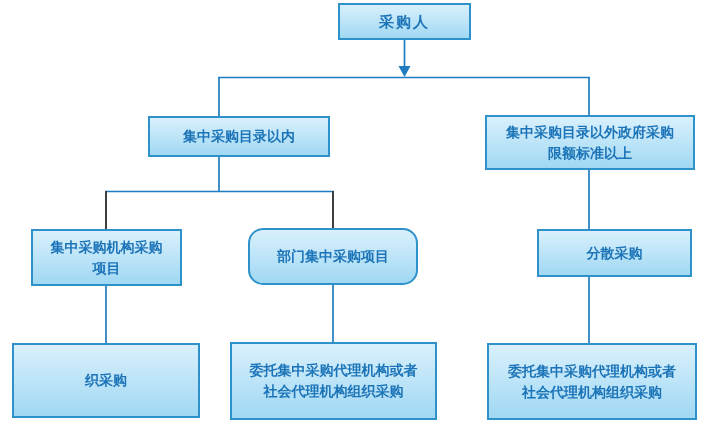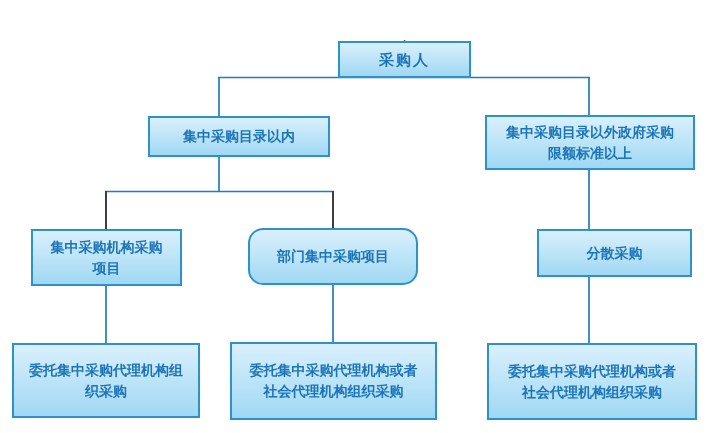--- a/index.html
+++ b/index.html
@@ -34,21 +34,21 @@
     font-weight: bold;
     font-size: 14px;
     line-height: 21px;
     display: flex;
     flex-direction: column;
     align-items: center;
     justify-content: center;
     text-align: center;
   }
   .node .line { white-space: nowrap; }
-  #n0 { left: 338px; top: 3px;   width: 133px; height: 37px; font-size: 15px; letter-spacing: 2px; margin-top: 38px; }
+  #n0 { left: 338px; top: 3px;   width: 133px; height: 37px; font-size: 15px; letter-spacing: 2px; }
   #n1 { left: 128px; top: 116px; width: 182px; height: 41px; margin-left: 20px; }
   #n2 { left: 485px; top: 115px; width: 210px; height: 55px; }
   #n3 { left: 31px;  top: 229px; width: 151px; height: 57px; }
   #n4 { left: 248px; top: 228px; width: 170px; height: 57px; border-radius: 15px; }
   #n5 { left: 537px; top: 229px; width: 155px; height: 48px; }
   #n6 { left: 12px;  top: 343px; width: 188px; height: 75px; }
   #n7 { left: 230px; top: 342px; width: 207px; height: 78px; }
   #n8 { left: 487px; top: 343px; width: 210px; height: 77px; }
 </style>
 </head>
@@ -96,21 +96,20 @@
 
   <div class="node" id="n4">
     <div class="line">部门集中采购项目</div>
   </div>
 
   <div class="node" id="n5">
     <div class="line">分散采购</div>
   </div>
 
   <div class="node" id="n6">
-    <div class="line">委托集中采购代理机构组</div>
     <div class="line">织采购</div>
   </div>
 
   <div class="node" id="n7">
     <div class="line">委托集中采购代理机构或者</div>
     <div class="line">社会代理机构组织采购</div>
   </div>
 
   <div class="node" id="n8">
     <div class="line">委托集中采购代理机构或者</div>

